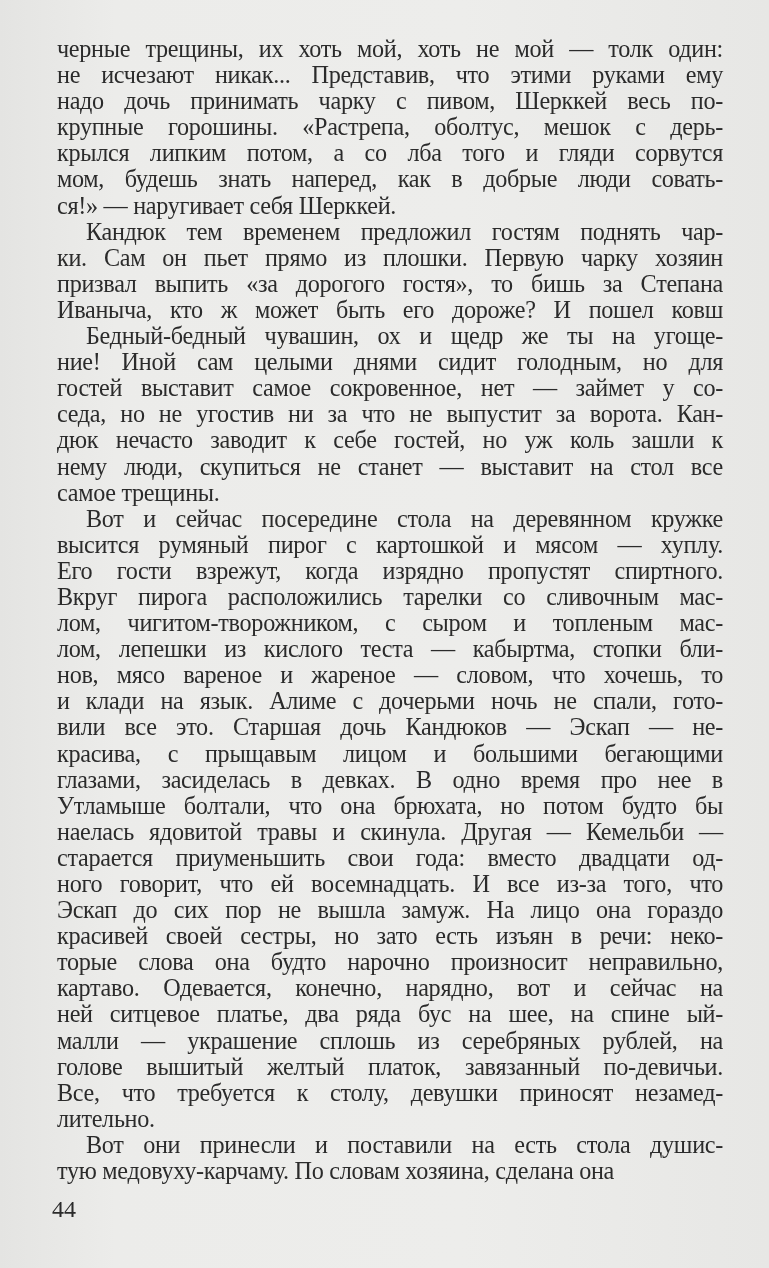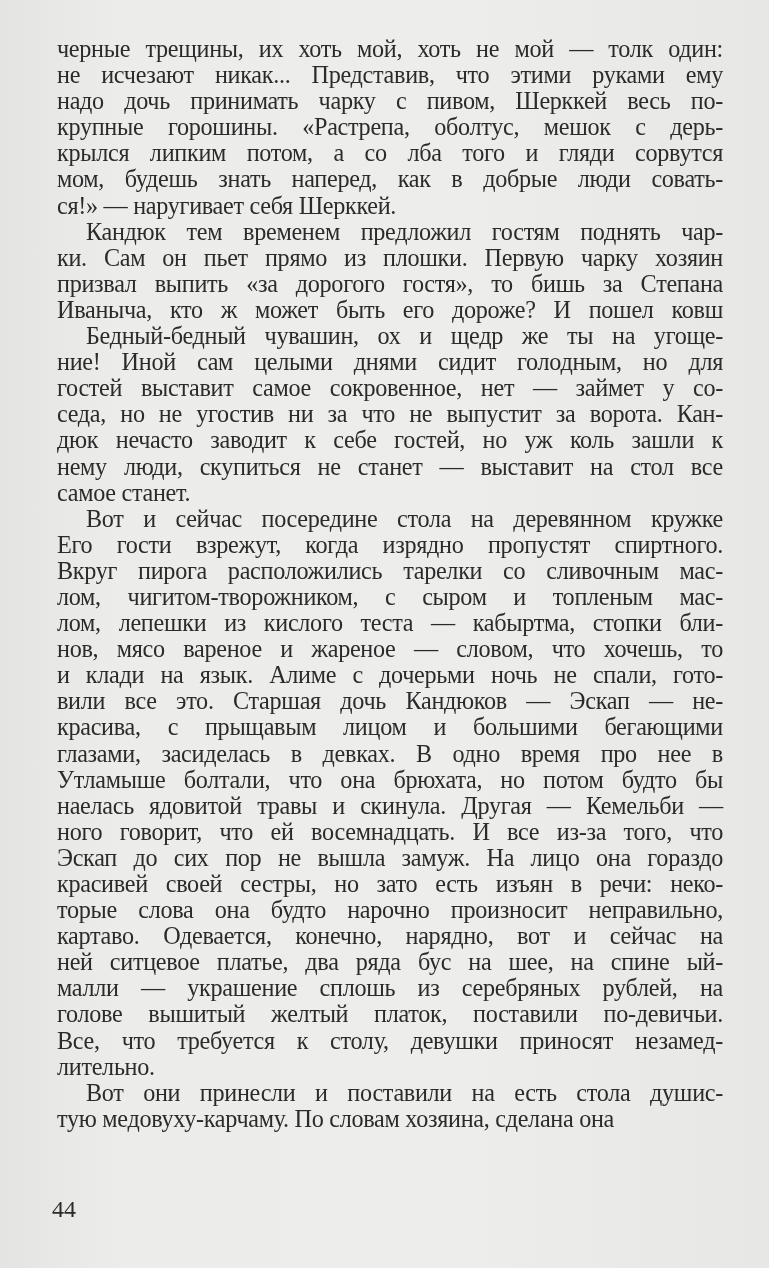--- a/index.html
+++ b/index.html
@@ -73,43 +73,45 @@
         <span class="line">призвал выпить «за дорогого гостя», то бишь за Степана</span>
         <span class="line">Иваныча, кто ж может быть его дороже? И пошел ковш</span>
       </div>
       <div>
         <span class="line indent">Бедный-бедный чувашин, ох и щедр же ты на угоще-</span>
         <span class="line">ние! Иной сам целыми днями сидит голодным, но для</span>
         <span class="line">гостей выставит самое сокровенное, нет — займет у со-</span>
         <span class="line">седа, но не угостив ни за что не выпустит за ворота. Кан-</span>
         <span class="line">дюк нечасто заводит к себе гостей, но уж коль зашли к</span>
         <span class="line">нему люди, скупиться не станет — выставит на стол все</span>
-        <span class="line last">самое станет.</span>
+        <span class="line last">самое трещины.</span>
       </div>
       <div>
         <span class="line indent">Вот и сейчас посередине стола на деревянном кружке</span>
+        <span class="line">высится румяный пирог с картошкой и мясом — хуплу.</span>
         <span class="line">Его гости взрежут, когда изрядно пропустят спиртного.</span>
         <span class="line">Вкруг пирога расположились тарелки со сливочным мас-</span>
         <span class="line">лом, чигитом-творожником, с сыром и топленым мас-</span>
         <span class="line">лом, лепешки из кислого теста — кабыртма, стопки бли-</span>
         <span class="line">нов, мясо вареное и жареное — словом, что хочешь, то</span>
         <span class="line">и клади на язык. Алиме с дочерьми ночь не спали, гото-</span>
         <span class="line">вили все это. Старшая дочь Кандюков — Эскап — не-</span>
         <span class="line">красива, с прыщавым лицом и большими бегающими</span>
         <span class="line">глазами, засиделась в девках. В одно время про нее в</span>
         <span class="line">Утламыше болтали, что она брюхата, но потом будто бы</span>
         <span class="line">наелась ядовитой травы и скинула. Другая — Кемельби —</span>
+        <span class="line">старается приуменьшить свои года: вместо двадцати од-</span>
         <span class="line">ного говорит, что ей восемнадцать. И все из-за того, что</span>
         <span class="line">Эскап до сих пор не вышла замуж. На лицо она гораздо</span>
         <span class="line">красивей своей сестры, но зато есть изъян в речи: неко-</span>
         <span class="line">торые слова она будто нарочно произносит неправильно,</span>
         <span class="line">картаво. Одевается, конечно, нарядно, вот и сейчас на</span>
         <span class="line">ней ситцевое платье, два ряда бус на шее, на спине ый-</span>
         <span class="line">малли — украшение сплошь из серебряных рублей, на</span>
-        <span class="line">голове вышитый желтый платок, поставили по-девичьи.</span>
+        <span class="line">голове вышитый желтый платок, завязанный по-девичьи.</span>
         <span class="line">Все, что требуется к столу, девушки приносят незамед-</span>
         <span class="line last">лительно.</span>
       </div>
       <div>
         <span class="line indent">Вот они принесли и поставили на есть стола душис-</span>
         <span class="line last">тую медовуху-карчаму. По словам хозяина, сделана она</span>
       </div>
     </div>
   <div class="page-number">44</div>
 </div>

